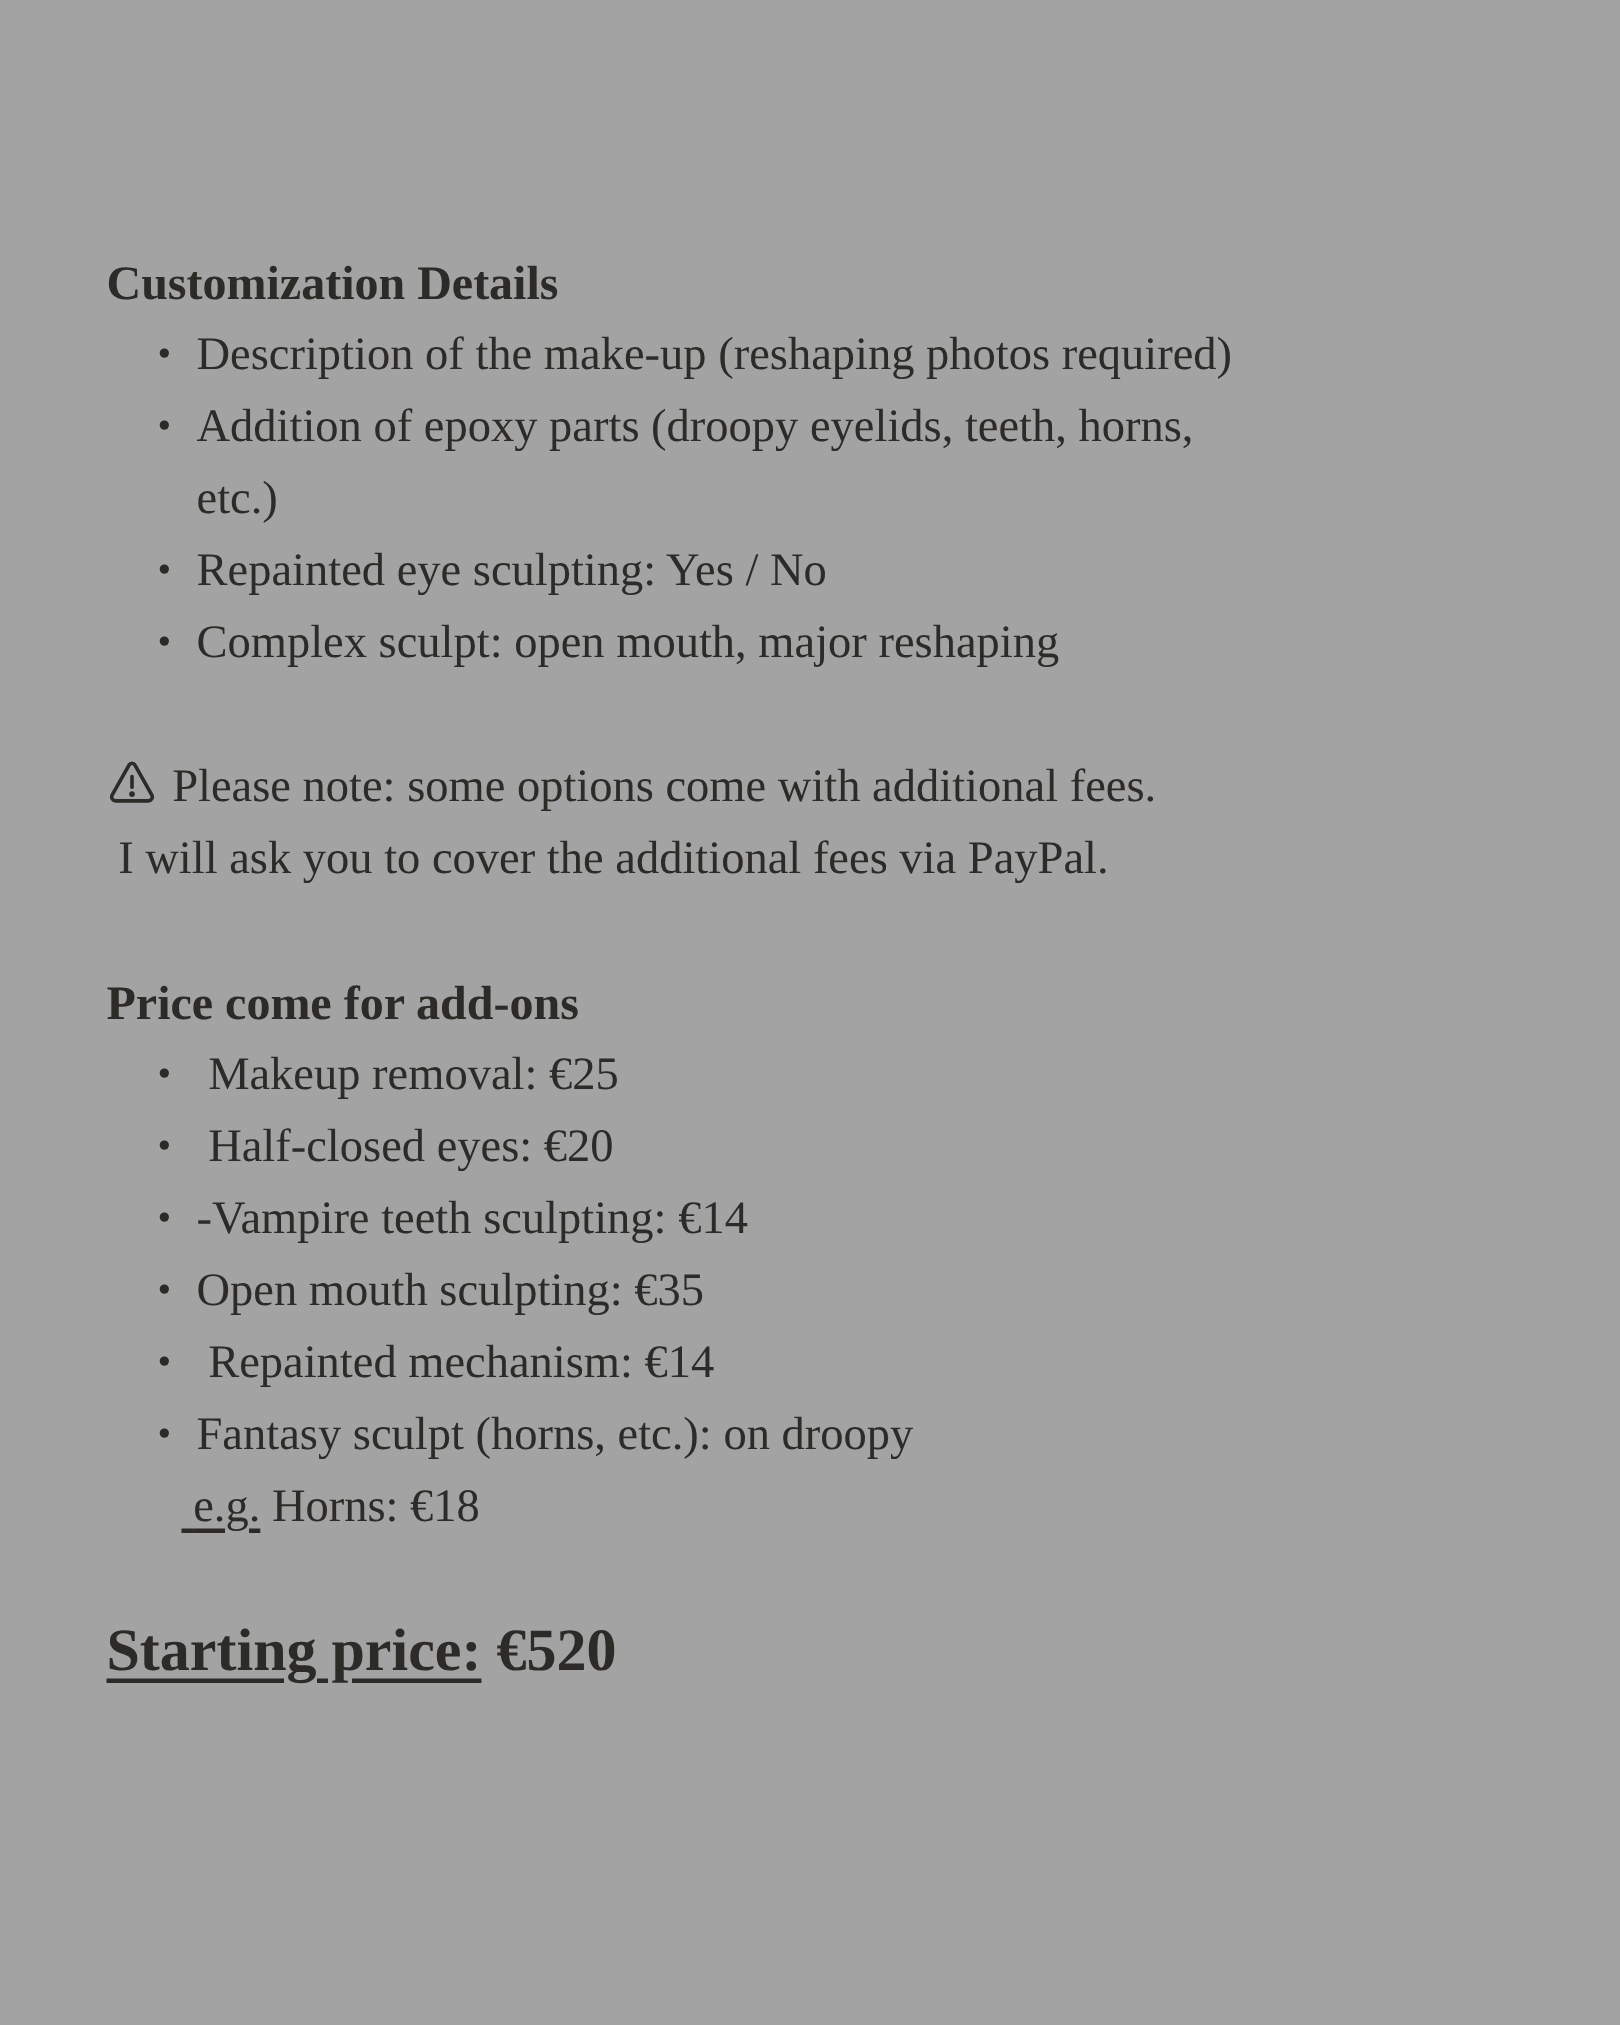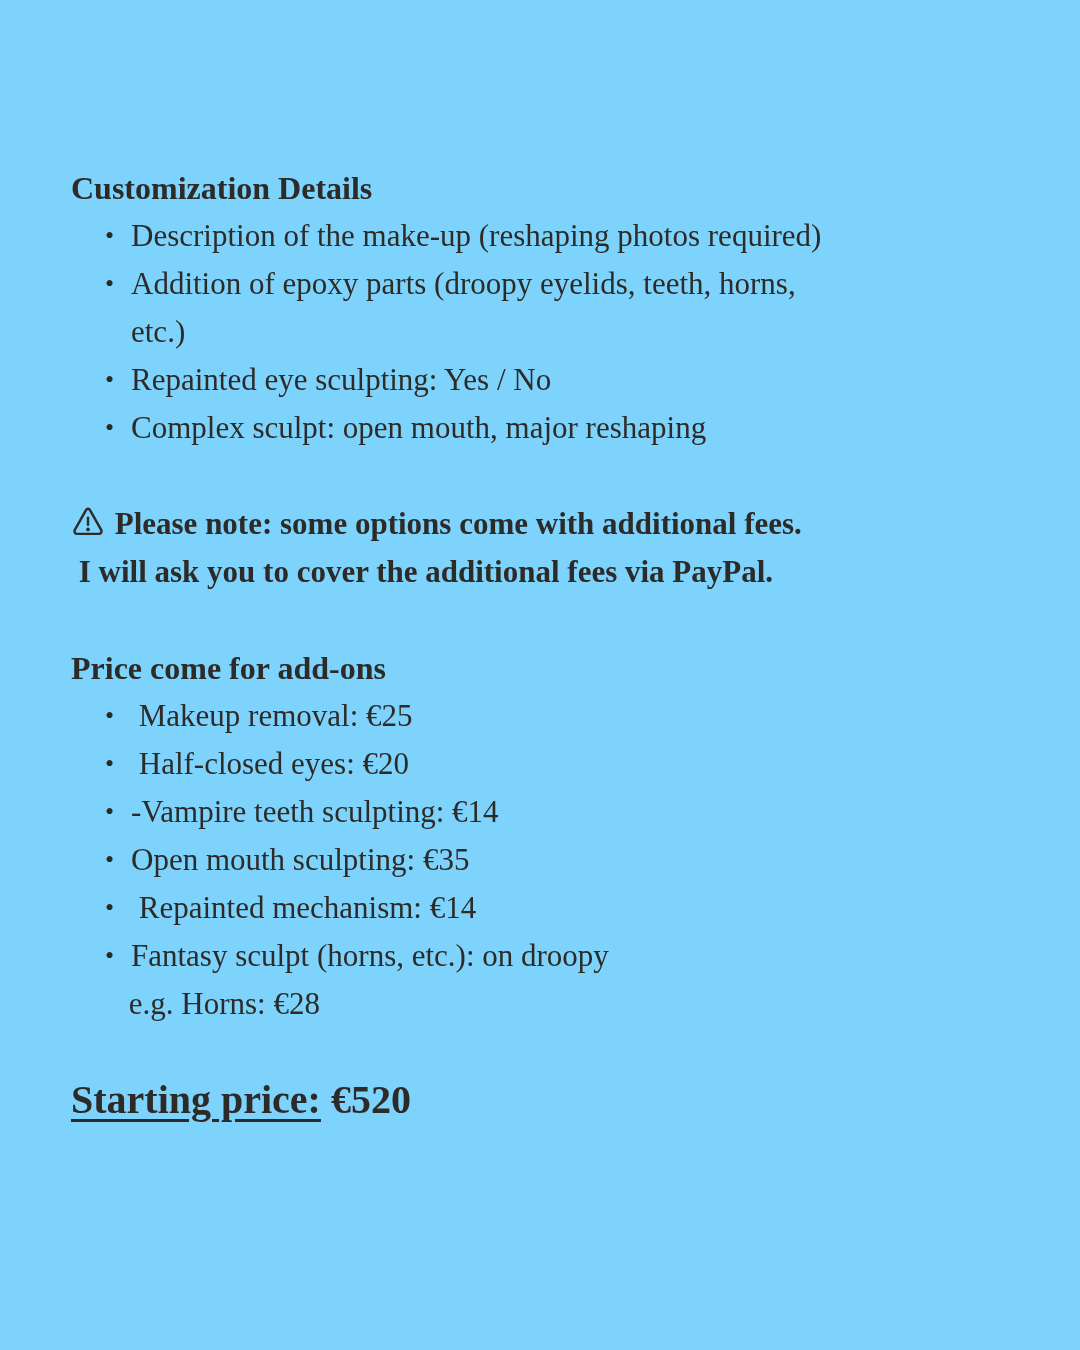--- a/index.html
+++ b/index.html
@@ -7,21 +7,21 @@
     padding: 0;
   }
   body {
     background: #f5f3f0;
     font-family: "Liberation Serif", "DejaVu Serif", serif;
   }
   .page {
     position: relative;
     width: 1080px;
     height: 1350px;
-    background: #7dd3fc;
+    background: #a3a3a3;
     color: #2d2b28;
     box-sizing: border-box;
     padding: 164px 86px 0 71px;
     font-size: 31px;
     line-height: 48px;
     overflow: hidden;
   }
   .section-heading {
     margin: 0;
     font-size: 32px;
@@ -46,34 +46,34 @@
   .li-text {
     flex: 1;
     white-space: pre-wrap;
   }
   .spacer {
     height: 48px;
   }
   .notice {
     margin: 0;
     white-space: pre-wrap;
-    font-weight: bold;
   }
   .warning-icon {
     display: inline-block;
     width: 34px;
     height: 34px;
     vertical-align: -5px;
     margin-right: 2px;
   }
   .example-line {
     margin: 0 0 0 50px;
     white-space: pre-wrap;
   }
   .underlined {
+    text-decoration: underline;
     text-decoration-thickness: 2.5px;
     text-underline-offset: 5px;
     white-space: pre-wrap;
   }
   .starting-price {
     margin: 0;
     font-weight: 700;
     font-size: 40px;
   }
   .starting-price .label {
@@ -145,19 +145,19 @@
     <li>
       <span class="bullet">•</span>
       <span class="li-text"> Repainted mechanism: €14</span>
     </li>
     <li>
       <span class="bullet">•</span>
       <span class="li-text">Fantasy sculpt (horns, etc.): on droopy</span>
     </li>
   </ul>
 
-  <p class="example-line"><span class="underlined"> e.g.</span><span class="example-rest"> Horns: €28</span></p>
+  <p class="example-line"><span class="underlined"> e.g.</span><span class="example-rest"> Horns: €18</span></p>
 
   <div class="spacer"></div>
 
   <p class="starting-price"><span class="label">Starting price:</span><span class="value"> €520</span></p>
 
 </div>
 
 </body></html>

